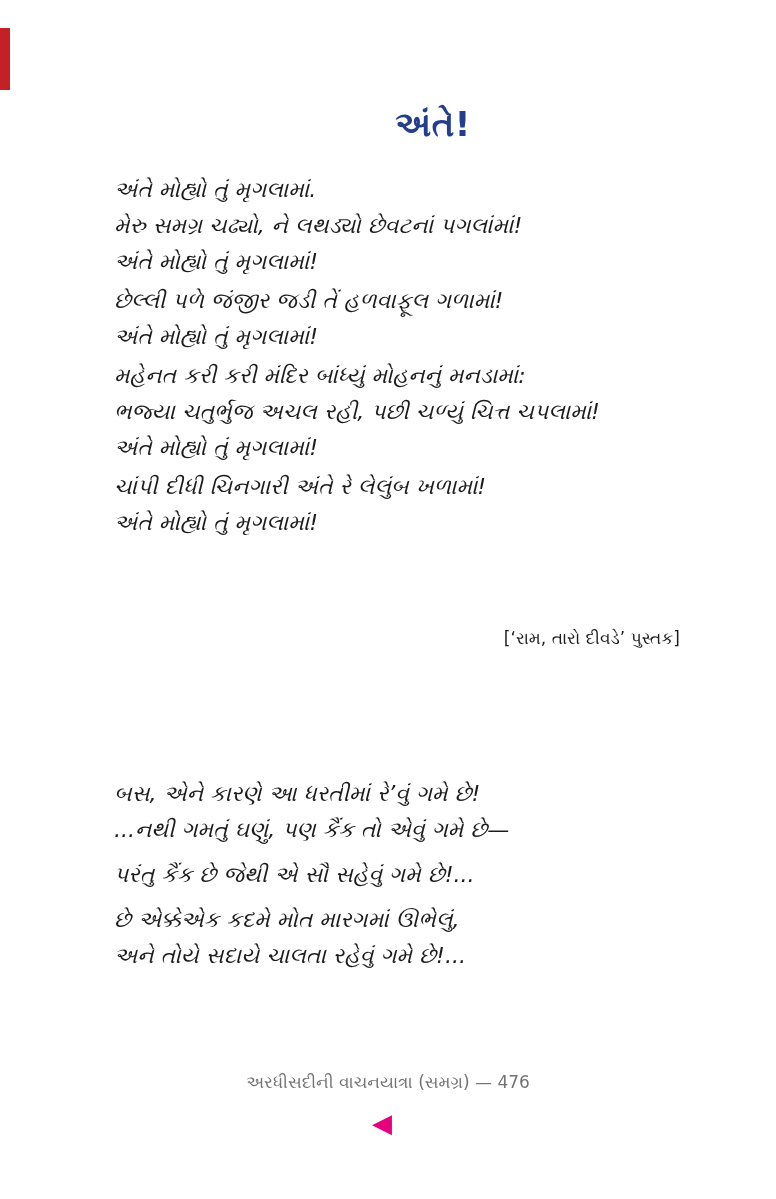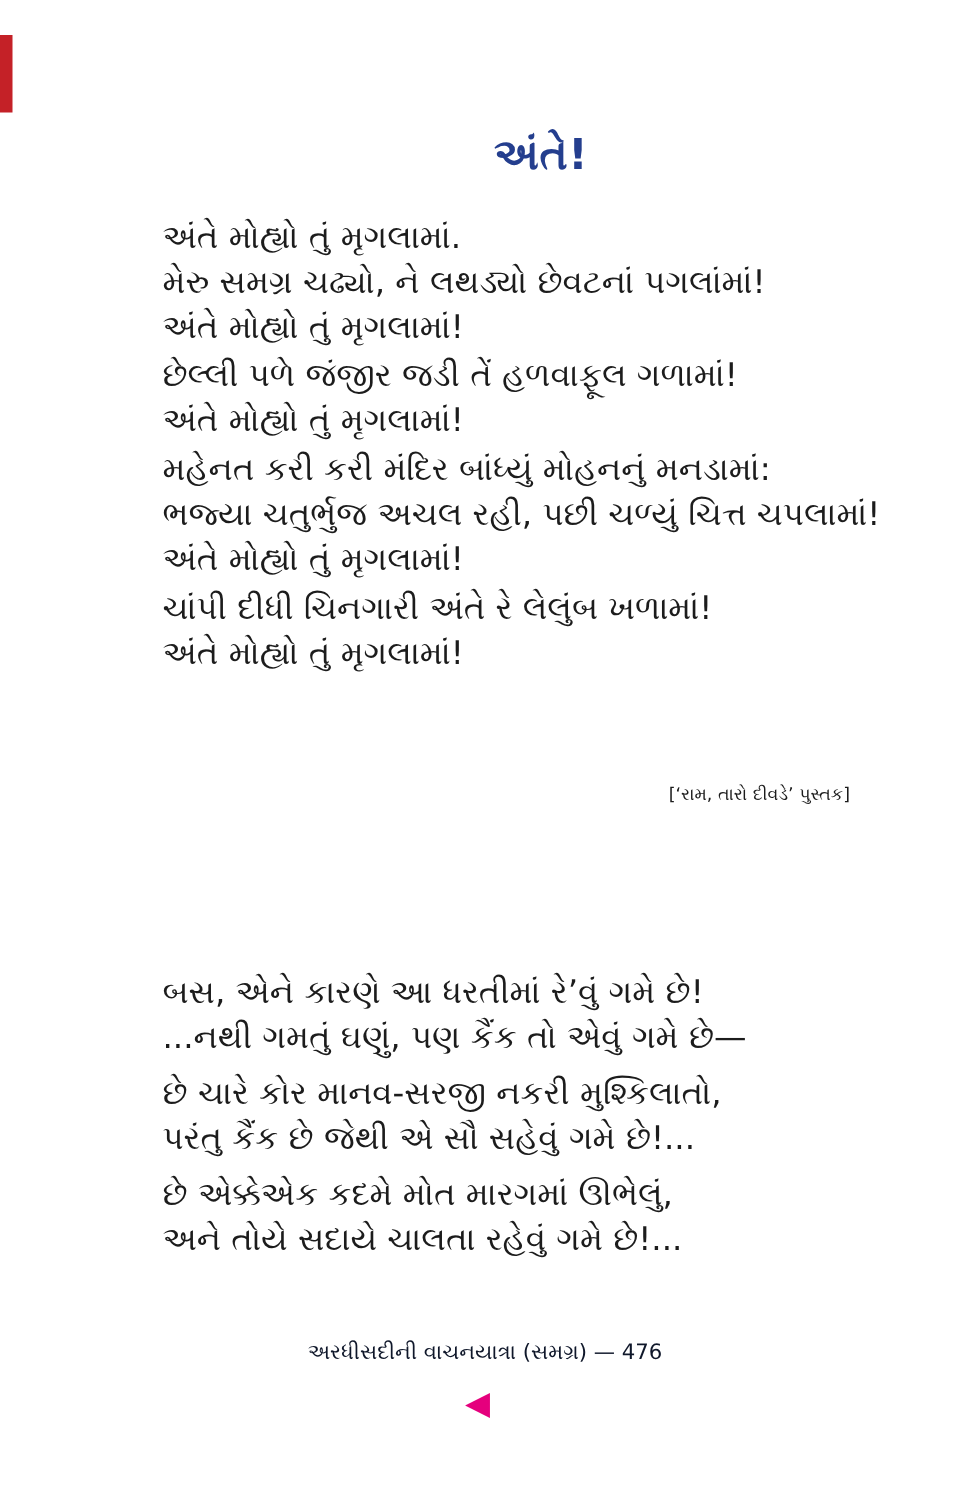--- a/index.html
+++ b/index.html
@@ -33,48 +33,49 @@
     font-size: 34px;
     font-weight: bold;
     color: #243e8e;
     letter-spacing: 0.5px;
     padding-left: 45px;
   }
   #poem1-title { top: 104px; }
   #poem2-title { top: 706px; }
   .poem-body {
     position: absolute;
-    left: 130px;
+    left: 114px;
     right: 60px;
-    font-size: 26px;
+    font-size: 22px;
     line-height: 36px;
     color: #1c1c1c;
+    font-style: italic;
   }
   #poem1-body { top: 172px; }
   #poem2-body { top: 776px; }
   #poem1-body .stanza { margin-bottom: 3px; }
   #poem2-body .stanza { margin-bottom: 9px; }
   .line { white-space: nowrap; }
   .attribution {
     position: absolute;
     top: 628px;
     left: 0;
     width: 680px;
     text-align: right;
-    font-size: 14px;
+    font-size: 17px;
     color: #1c1c1c;
   }
   .footer {
     position: absolute;
     top: 1072px;
     left: 0;
     width: 100%;
     text-align: center;
     font-size: 17px;
-    color: #0f172a;
+    color: #737373;
   }
   .nav-triangle {
     position: absolute;
     left: 372px;
     top: 1110px;
     font-size: 26px;
     line-height: 26px;
     color: #e5007d;
     user-select: none;
   }
@@ -111,21 +112,20 @@
 
   <div class="attribution">[‘રામ, તારો દીવડે’ પુસ્તક]</div>
 
 
   <div class="poem-body" id="poem2-body">
     <div class="stanza">
       <div class="line">બસ, એને કારણે આ ધરતીમાં રે’વું ગમે છે!</div>
       <div class="line">...નથી ગમતું ઘણું, પણ કૈંક તો એવું ગમે છે—</div>
     </div>
     <div class="stanza">
-      <div class="line">છે ચારે કોર માનવ-સરજી નકરી મુશ્કિલાતો,</div>
       <div class="line">પરંતુ કૈંક છે જેથી એ સૌ સહેવું ગમે છે!...</div>
     </div>
     <div class="stanza">
       <div class="line">છે એક્કેએક કદમે મોત મારગમાં ઊભેલું,</div>
       <div class="line">અને તોયે સદાયે ચાલતા રહેવું ગમે છે!...</div>
     </div>
   </div>
 
   <div class="footer">અરધીસદીની વાચનયાત્રા (સમગ્ર) — 476</div>
 

